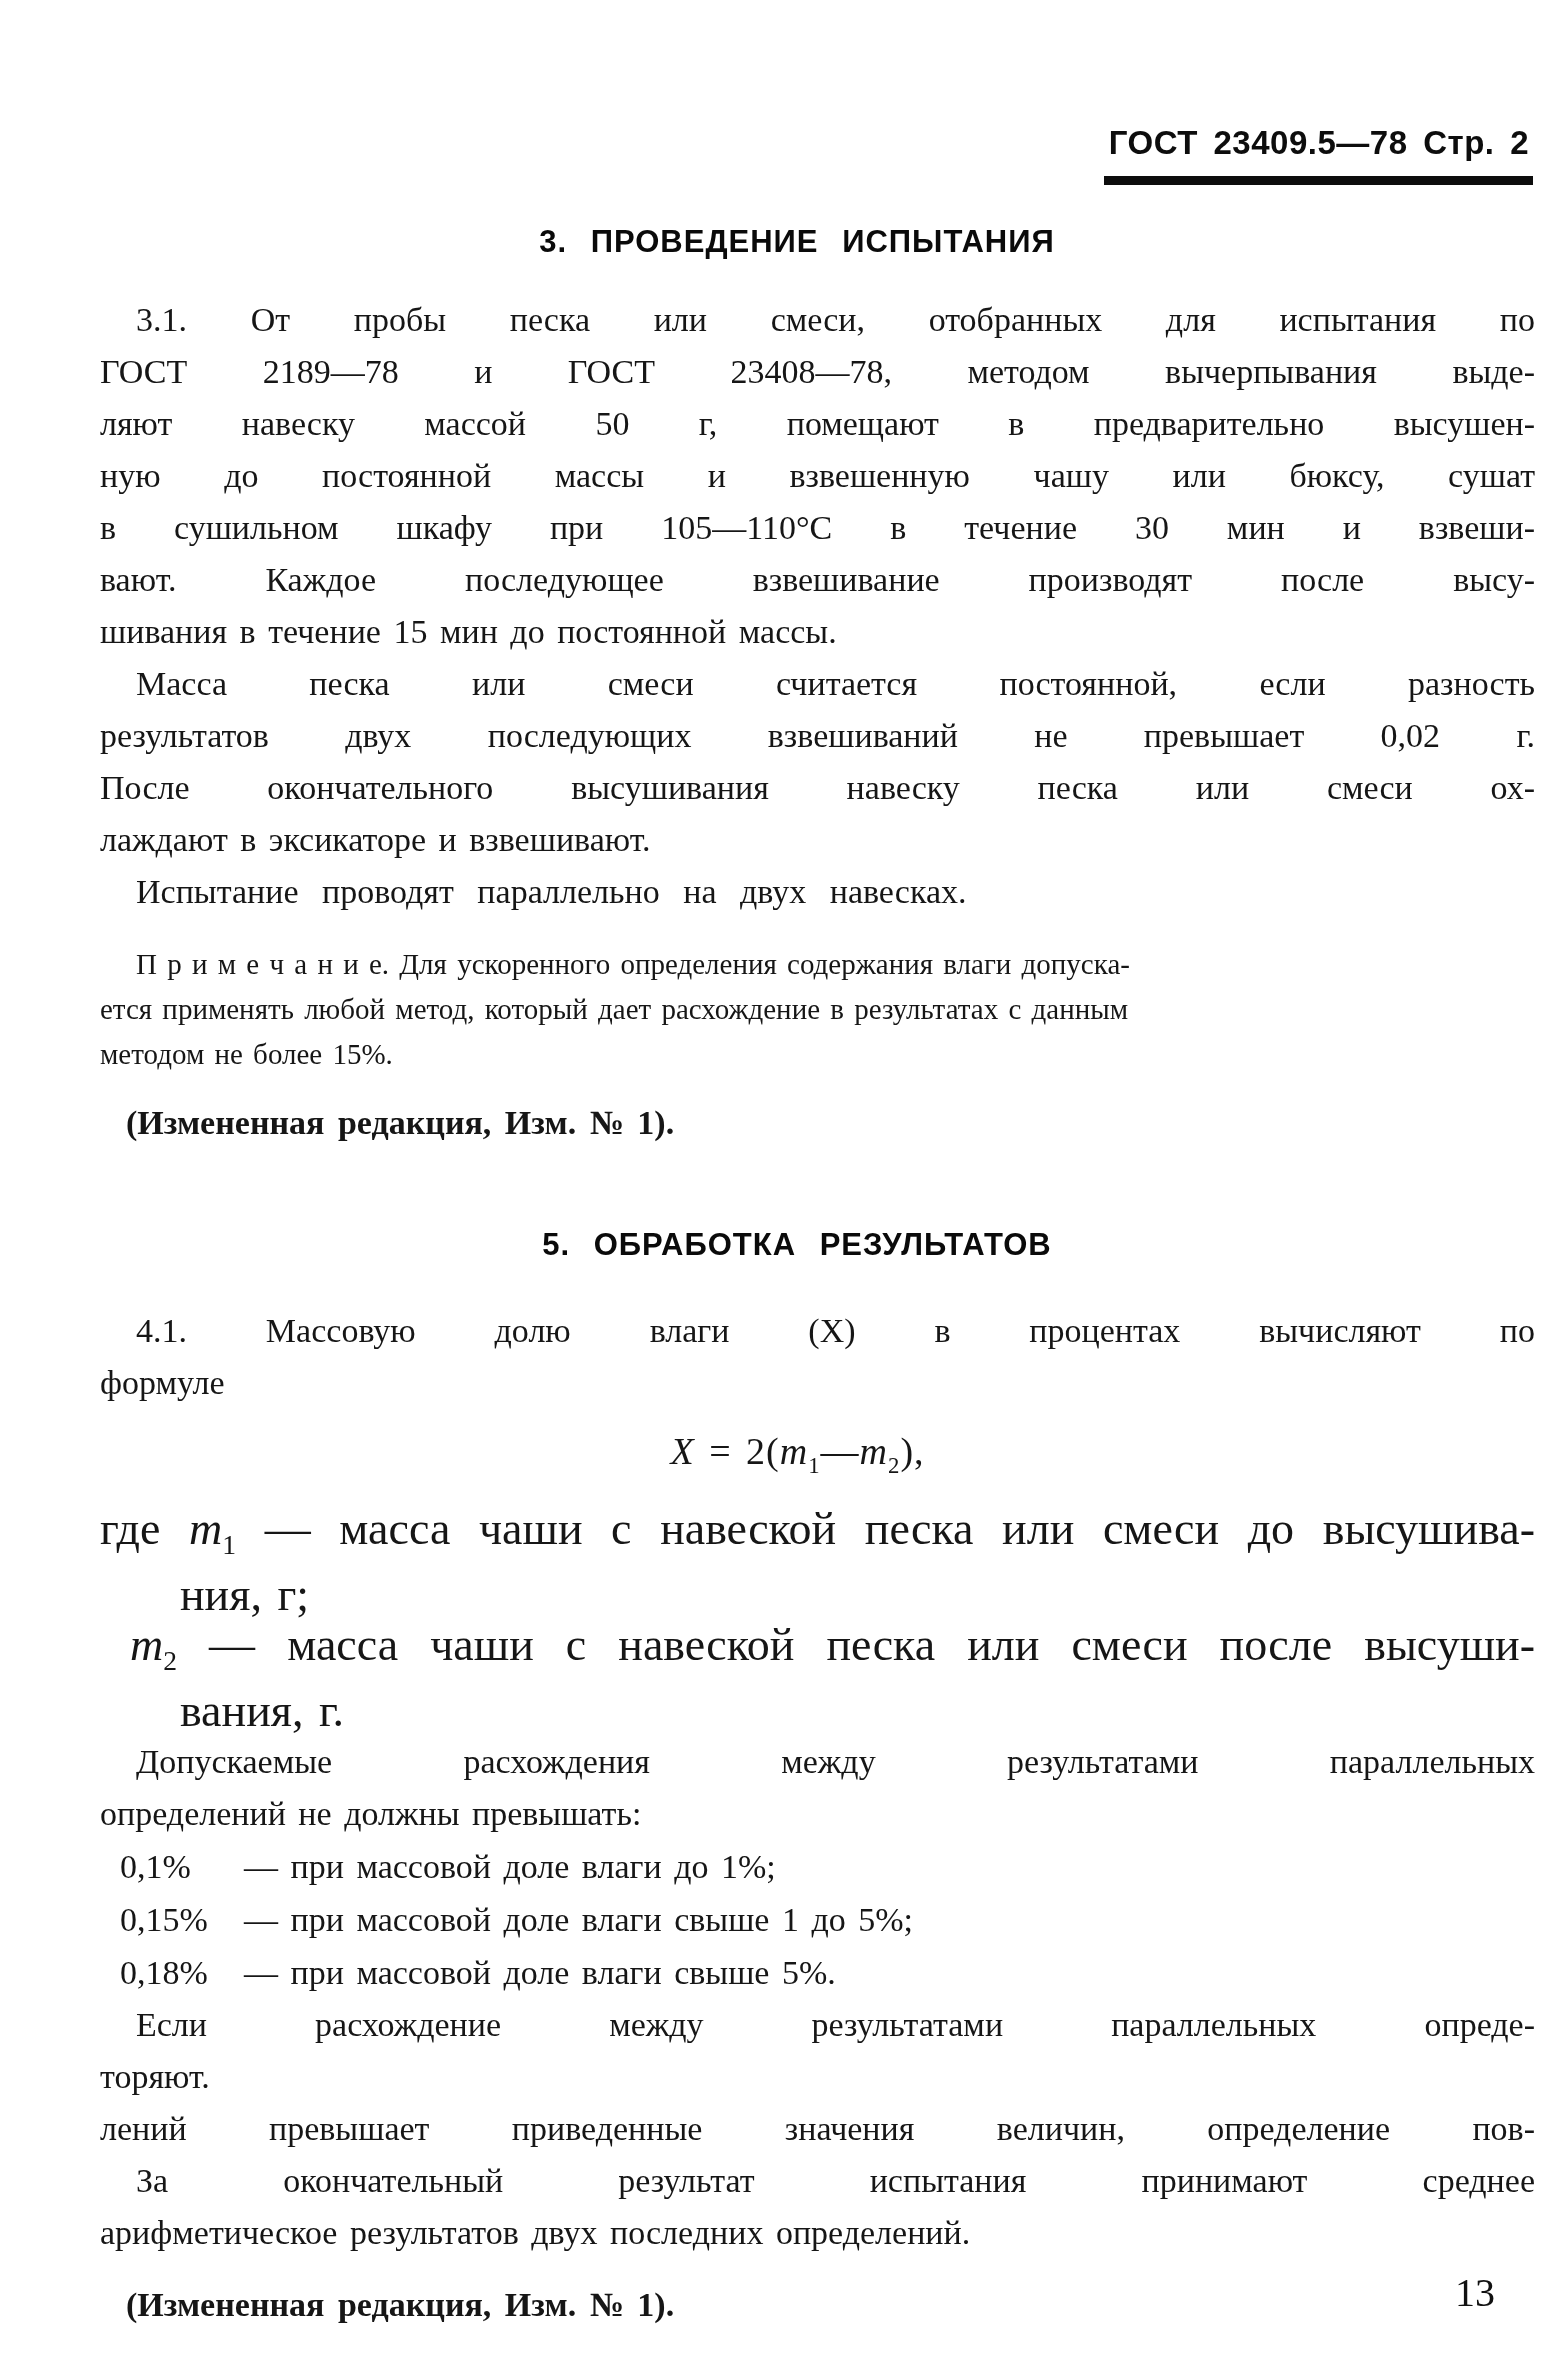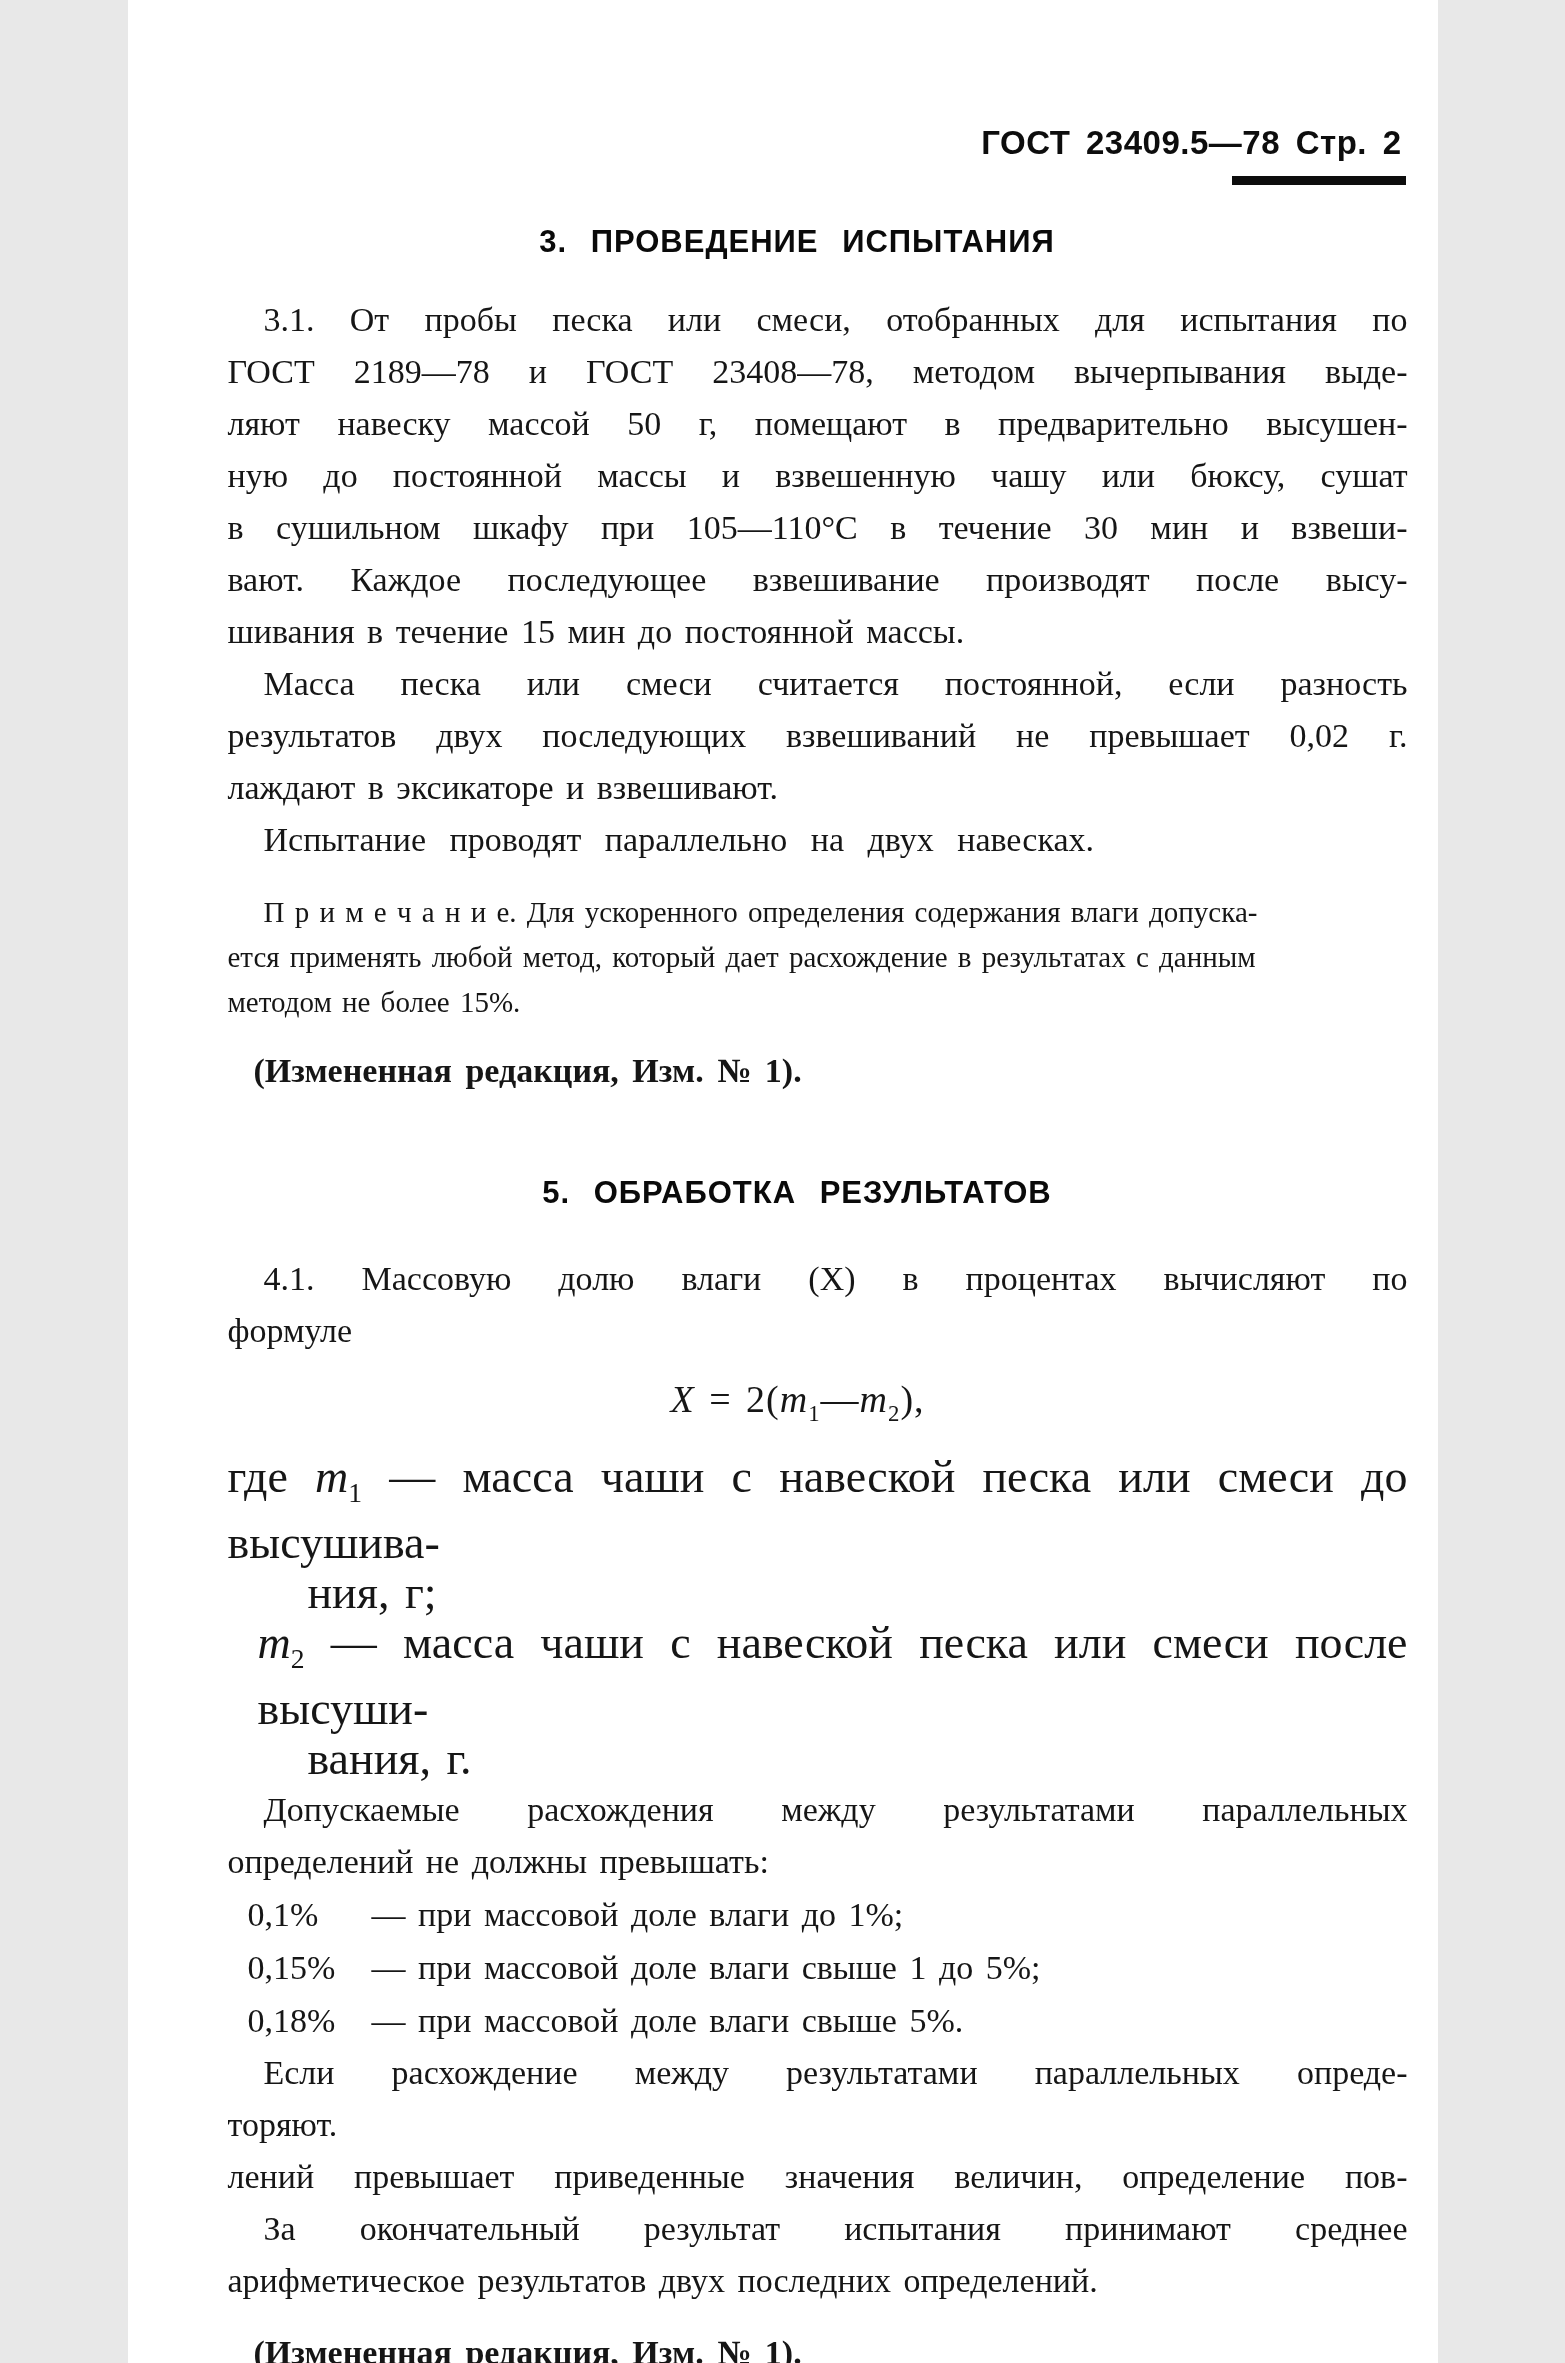--- a/index.html
+++ b/index.html
@@ -1,18 +1,18 @@
 <!DOCTYPE html>
 <html lang="ru"><head>
 <meta charset="utf-8">
 <style>
   html,body{margin:0;padding:0;background:#e8e8e8;}
   .page{
     position:relative;
-    width:1310px;height:2363px;
+    width:1565px;height:2363px;
     margin:0 auto;
     background:#ffffff;
     color:#161616;
     font-family:"Liberation Serif","DejaVu Serif",serif;
     overflow:hidden;
   }
   
   .hdr{
     position:absolute;top:125px;right:36px;
     font-family:"Liberation Sans","DejaVu Sans",sans-serif;
@@ -84,20 +84,21 @@
           <div class="line">ГОСТ 2189—78 и ГОСТ 23408—78, методом вычерпывания выде-</div>
           <div class="line">ляют навеску массой 50 г, помещают в предварительно высушен-</div>
           <div class="line">ную до постоянной массы и взвешенную чашу или бюксу, сушат</div>
           <div class="line">в сушильном шкафу при 105—110°С в течение 30 мин и взвеши-</div>
           <div class="line">вают. Каждое последующее взвешивание производят после высу-</div>
           <div class="line last">шивания в течение 15 мин до постоянной массы.</div>
         </div>
       <div class="para indent">
           <div class="line">Масса песка или смеси считается постоянной, если разность</div>
           <div class="line">результатов двух последующих взвешиваний не превышает 0,02 г.</div>
+          <div class="line">После окончательного высушивания навеску песка или смеси ох-</div>
           <div class="line last">лаждают в эксикаторе и взвешивают.</div>
         </div>
       <div class="para spread">
           <div class="line last">Испытание проводят параллельно на двух навесках.</div>
         </div>
       <div class="note">
         <div class="para-inner">
             <div class="line">П р и м е ч а н и е.  Для ускоренного определения содержания влаги допуска-</div>
             <div class="line">ется применять любой метод, который дает расхождение в результатах с данным</div>
             <div class="line last">методом не более 15%.</div>

